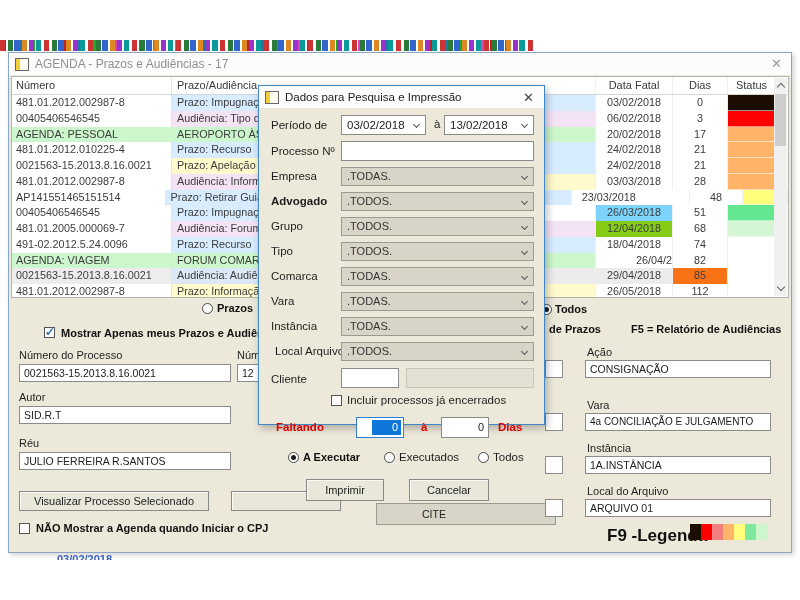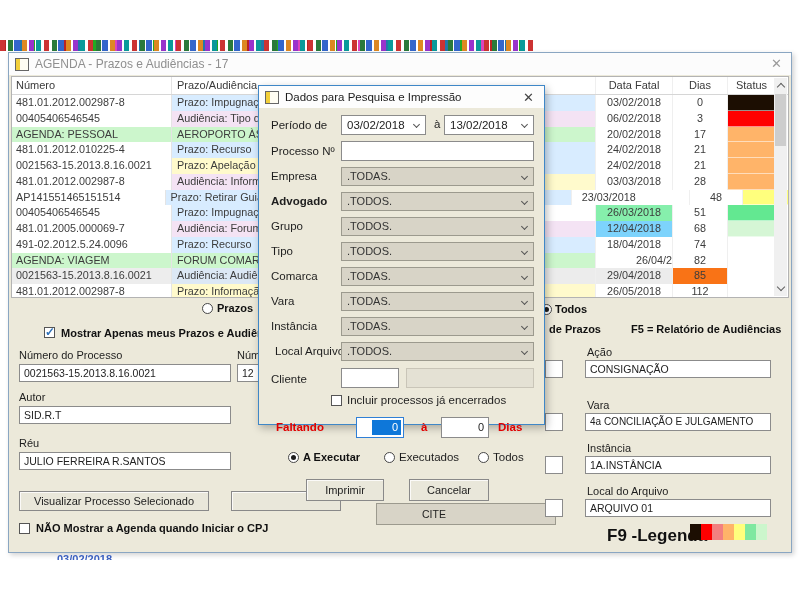--- a/index.html
+++ b/index.html
@@ -154,29 +154,29 @@
           <div class="c2" style="background: rgb(216, 236, 255);">Prazo: Retirar Guia</div>
           <div class="c3" style="background: rgb(216, 236, 255);"></div>
           <div class="c4" style="background: rgb(255, 255, 255);">23/03/2018</div>
           <div class="c5" style="background: rgb(255, 255, 255); margin-left: 44px;">48</div>
           <div class="c6" style="background: rgb(255, 255, 125);"></div>
         </div>
         <div class="trow">
           <div class="c1" style="background: rgb(255, 255, 255);">00405406546545</div>
           <div class="c2" style="background: rgb(216, 236, 255);">Prazo: Impugnaçã</div>
           <div class="c3" style="background: rgb(255, 255, 255);"></div>
-          <div class="c4" style="background: #86efac;">26/03/2018</div>
+          <div class="c4" style="background: #7dd3fc;">26/03/2018</div>
           <div class="c5" style="background: rgb(255, 255, 255);">51</div>
           <div class="c6" style="background: rgb(99, 232, 145);"></div>
         </div>
         <div class="trow">
           <div class="c1" style="background: rgb(255, 255, 255);">481.01.2005.000069-7</div>
           <div class="c2" style="background: rgb(244, 227, 244);">Audiência: Forum</div>
           <div class="c3" style="background: rgb(244, 227, 244);"></div>
-          <div class="c4" style="background: #7dd3fc;">12/04/2018</div>
+          <div class="c4" style="background: #84cc16;">12/04/2018</div>
           <div class="c5" style="background: rgb(255, 255, 255);">68</div>
           <div class="c6" style="background: rgb(213, 246, 213);"></div>
         </div>
         <div class="trow">
           <div class="c1" style="background: rgb(255, 255, 255);">491-02.2012.5.24.0096</div>
           <div class="c2" style="background: rgb(216, 236, 255);">Prazo: Recurso</div>
           <div class="c3" style="background: rgb(216, 236, 255);"></div>
           <div class="c4" style="background: rgb(255, 255, 255);">18/04/2018</div>
           <div class="c5" style="background: rgb(255, 255, 255);">74</div>
           <div class="c6" style="background: rgb(255, 255, 255);"></div>

